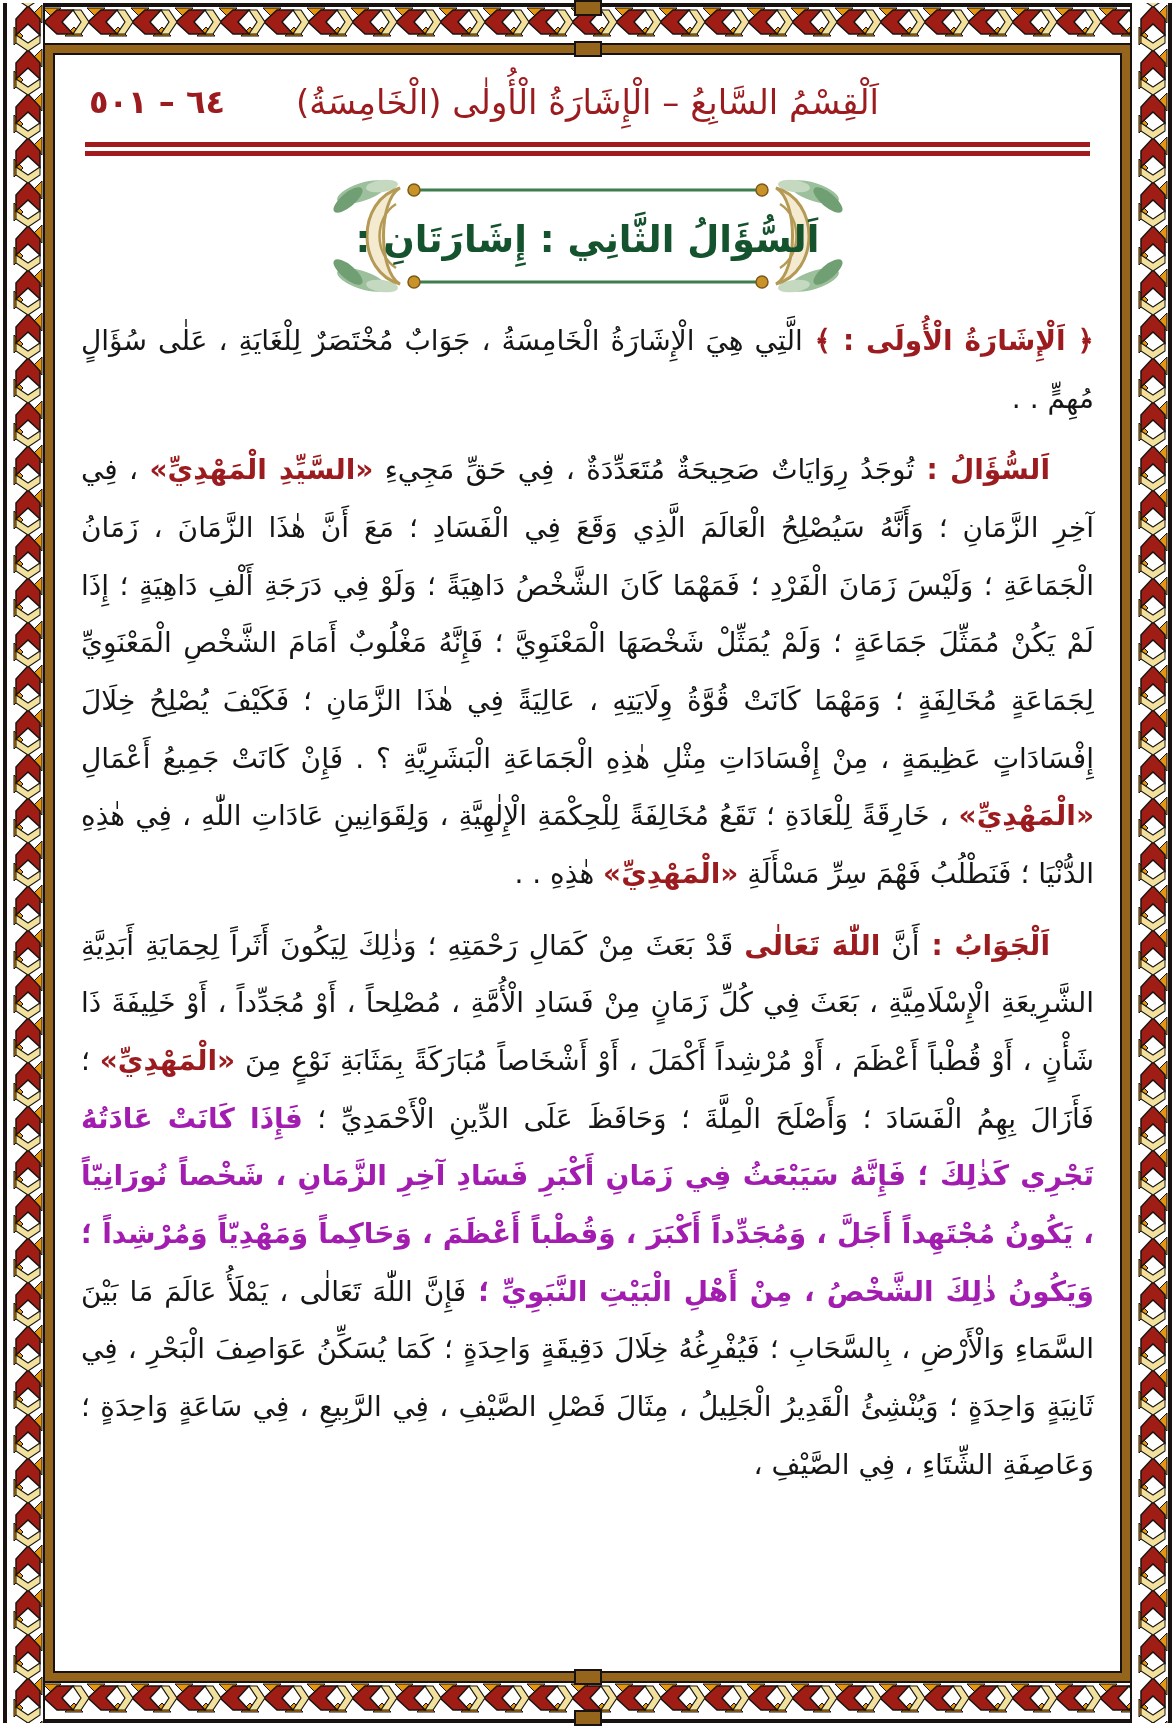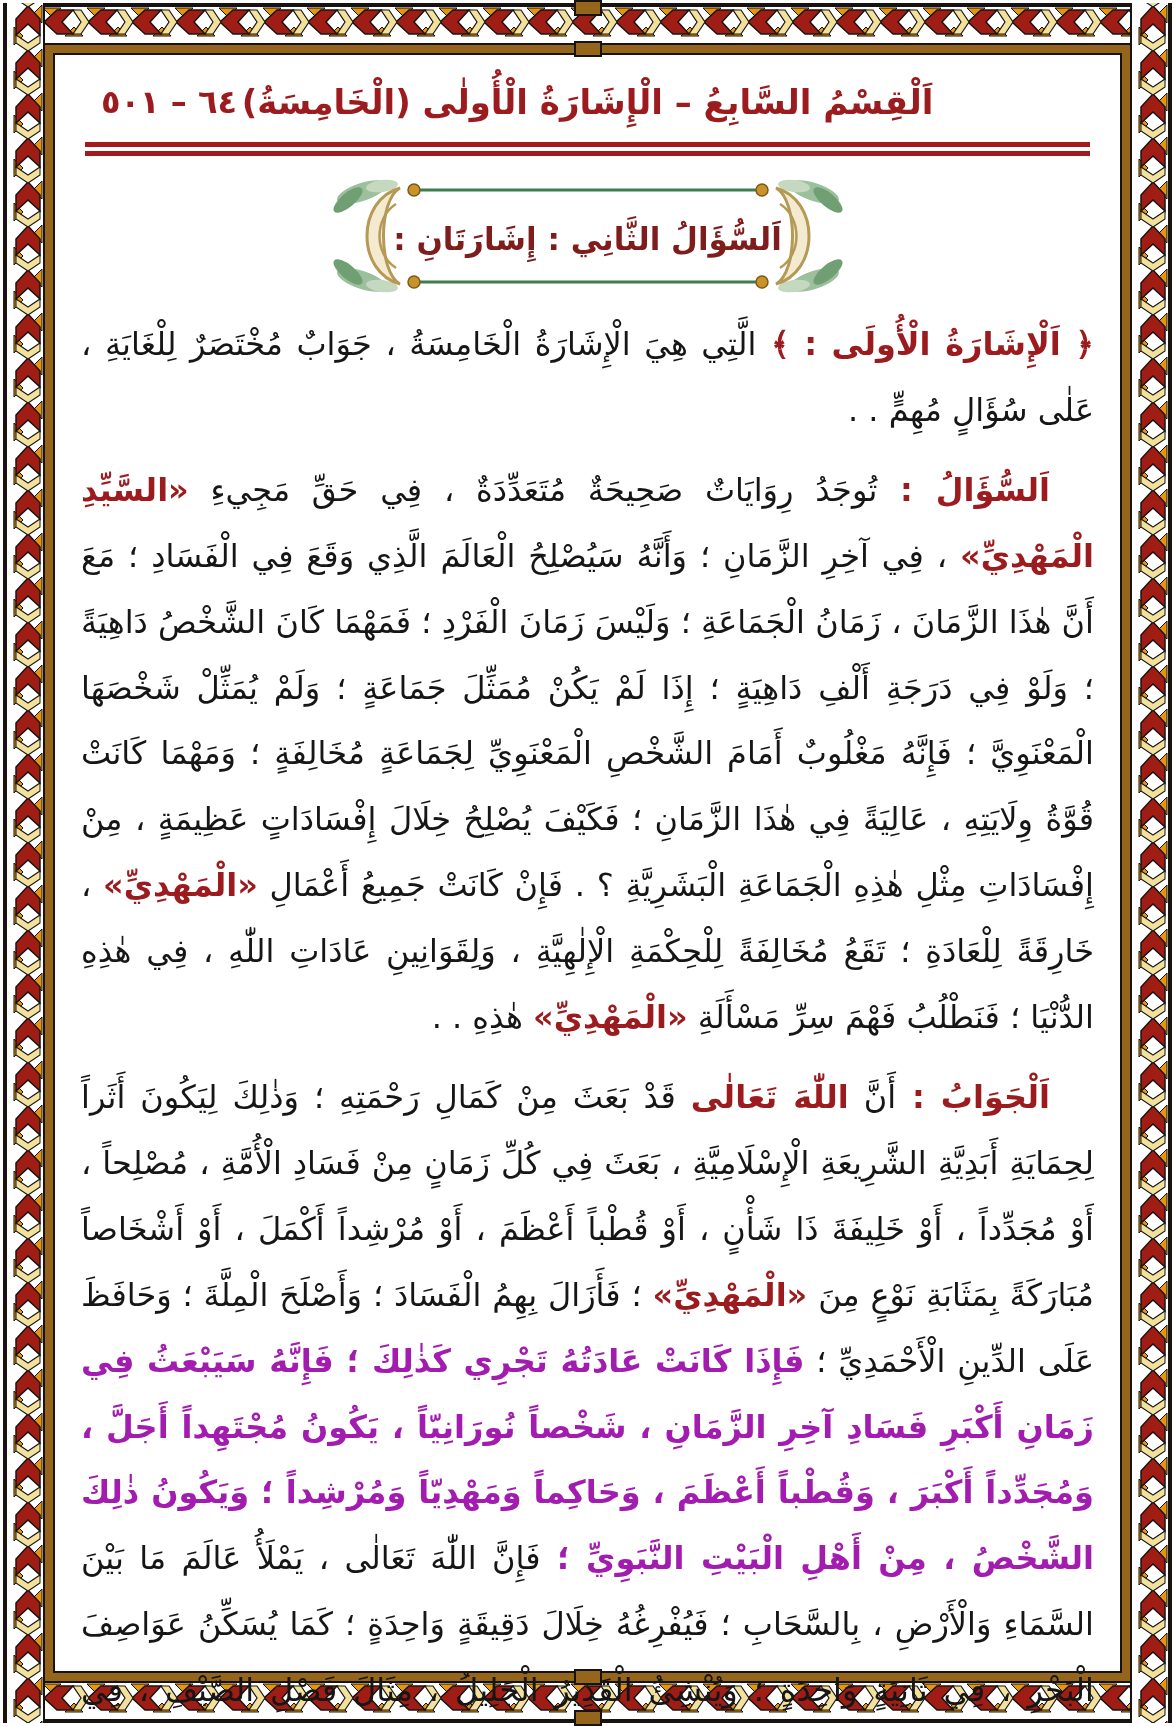--- a/index.html
+++ b/index.html
@@ -28,44 +28,44 @@
   .knob.k-top-inner{top:41px;}
   .knob.k-bottom-outer{bottom:0;}
   .knob.k-bottom-inner{bottom:41px;}
   
   .content{
     position:absolute;top:55px;left:55px;right:55px;bottom:55px;
     padding:14px 26px 0 26px;
   }
   .header{position:relative;text-align:center;margin-top:8px;}
   .page-title{
-    color:#9b1b1e;font-weight:700;font-size:34px;line-height:1.5;
+    color:#9b1b1e;font-weight:400;font-size:34px;line-height:1.5;
     letter-spacing:0.5px;
   }
   .page-numbers{
-    position:absolute;left:20px;top:6px;
+    position:absolute;left:8px;top:6px;
     color:#9b1b1e;font-weight:700;font-size:32px;
   }
   .double-rule{margin:14px 4px 0 4px;}
   .double-rule .bar{height:5px;background:#a01a1e;}
   .double-rule .bar + .bar{margin-top:4px;}
   
   .banner{
     position:relative;width:568px;height:116px;margin:22px auto 10px auto;
   }
   .banner svg{position:absolute;inset:0;}
   .banner-title{
     position:absolute;inset:0;display:flex;align-items:center;justify-content:center;
-    color:#7f1d1d;font-weight:700;font-size:31px;padding-top:6px;
+    color:#14532d;font-weight:700;font-size:37px;padding-top:6px;
   }
   
   .body-text{margin-top:18px;}
   .body-text p{
     margin:0 0 14px 0;
-    font-size:32px;line-height:2.06;
+    font-size:28px;line-height:2.06;
     text-align:justify;text-justify:inter-word;
     color:#161616;
   }
   .body-text p.indent{text-indent:44px;}
   .run-red{color:#9b1b1e;font-weight:700;}
   .run-redbold{color:#a21caf;font-weight:700;}
   .run-black{color:#161616;}
 </style>
 </head>
 <body>

